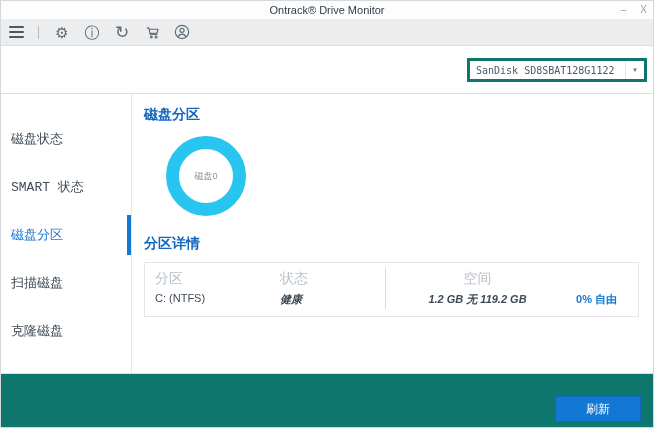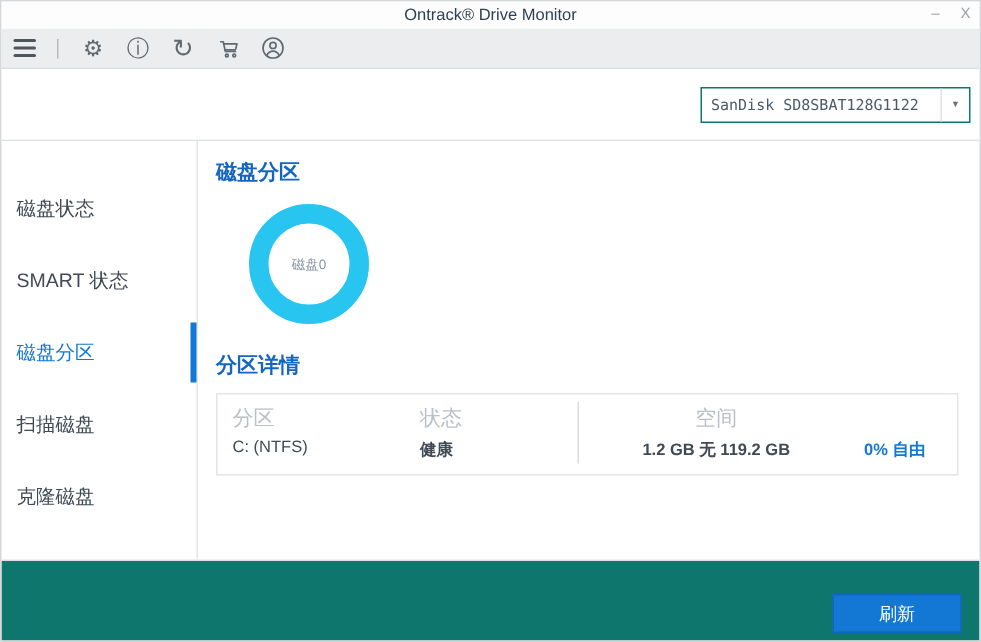--- a/index.html
+++ b/index.html
@@ -21,32 +21,32 @@
   .hamburger { display:inline-flex; flex-direction:column; gap:3px; width:15px; cursor:pointer; }
   .hamburger i { display:block; height:2px; background:#4f575e; border-radius:1px; }
   .tsep { width:1px; height:13px; background:#b6bbc0; margin:0 2px; }
   .ticon { font-size:15px; color:#5f6a72; line-height:1; cursor:pointer;
            display:inline-flex; align-items:center; justify-content:center; width:18px; height:18px; }
   .ticon svg { display:block; }
 
   
   .selector-row { height:47px; flex:0 0 47px; background:#fff; position:relative; }
   .dropdown { position:absolute; right:6px; top:12px; width:180px; height:24px;
-              border:1px solid #0f766e; background:#fff; display:flex; align-items:stretch; cursor:pointer; }
+              border:3px solid #0f766e; background:#fff; display:flex; align-items:stretch; cursor:pointer; }
   .dd-value { flex:1; font-family:"DejaVu Sans Mono","Liberation Mono",monospace;
               font-size:10px; color:#4a5a6a; display:flex; align-items:center; padding-left:6px;
               white-space:nowrap; overflow:hidden; }
   .dd-arrow { flex:0 0 19px; border-left:1px solid #e0e2e6; display:flex; align-items:center;
               justify-content:center; font-size:6px; color:#6a7178; }
 
   
   .app-body { flex:1 1 auto; display:flex; border-top:1px solid #dcdfe2; border-bottom:1px solid #dcdfe2; }
   .sidebar { flex:0 0 131px; border-right:1px solid #e3e6e9; padding-top:21px; position:relative; }
   .side-item { height:48px; display:flex; align-items:center; padding-left:10px;
-               font-size:13px; color:#3f4a55; cursor:pointer; position:relative; }
+               font-size:13px; color:#3f4a55; cursor:pointer; position:relative;font-family:Liberation Mono, monospace; }
   .side-item.active { color:#1377d4; }
   .active-bar { position:absolute; right:0; top:4px; width:4px; height:40px; background:#1377d4; }
 
   .content { flex:1 1 auto; padding:12px 14px 0 12px; }
   .section-title { font-size:14px; font-weight:bold; color:#1466c0; }
   .disk-overview { display:flex; margin-top:12px; }
   .donut-wrap { margin-left:22px; }
   .donut { width:80px; height:80px; border:13px solid #29c5f1; border-radius:50%;
            display:flex; align-items:center; justify-content:center; }
   .donut-label { font-size:9px; color:#8a949c; }
@@ -55,21 +55,21 @@
   .info-label { width:112px; font-size:11px; font-weight:bold; color:#4a5a68; }
   .info-value { font-size:11px; color:#55606a; }
 
   .details-title { margin-top:19px; }
   .ptable { margin-top:9px; border:1px solid #e6e4ea; display:grid;
             grid-template-columns:125px 115px 170px 1fr; padding:5px 0 7px 0; }
   .ptable .cell { padding:2px 10px; }
   .ptable .hdr { font-size:14px; color:#b9c0c7; }
   .ptable .val { font-size:11px; color:#3f4a55; }
   .ptable .c3 { border-left:1px solid #d8dbe0; text-align:center;padding-left:24px; }
-  .ptable .bold { font-weight:bold; }
+  .ptable .bold { font-weight:bold;font-style:italic; }
   .ptable .free { color:#1377d4; font-weight:bold; text-align:center; }
 
   
   .footer { height:53px; flex:0 0 53px; background:#0f766e; position:relative; }
   .refresh-btn { position:absolute; right:12px; top:22px; width:86px; height:26px;
                  background:#1377d4; color:#fff; border:1px solid #0f68bb; font-size:12px;
                  font-family:inherit; cursor:pointer; }
 </style>
 </head>
 <body>

